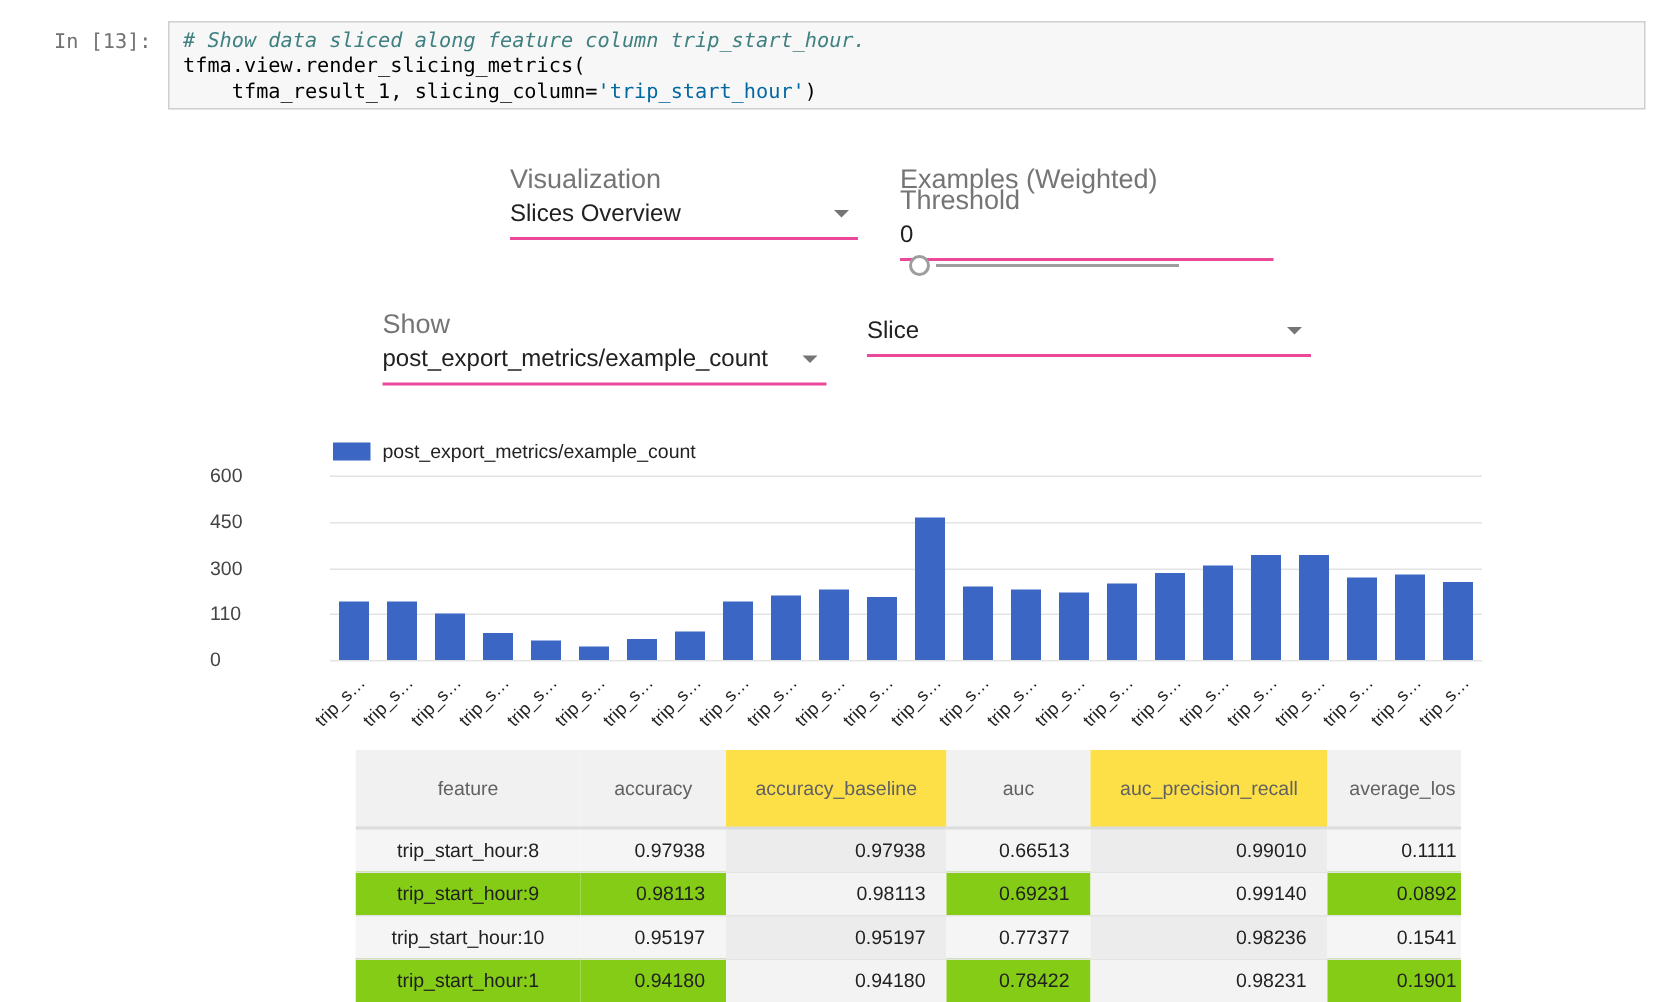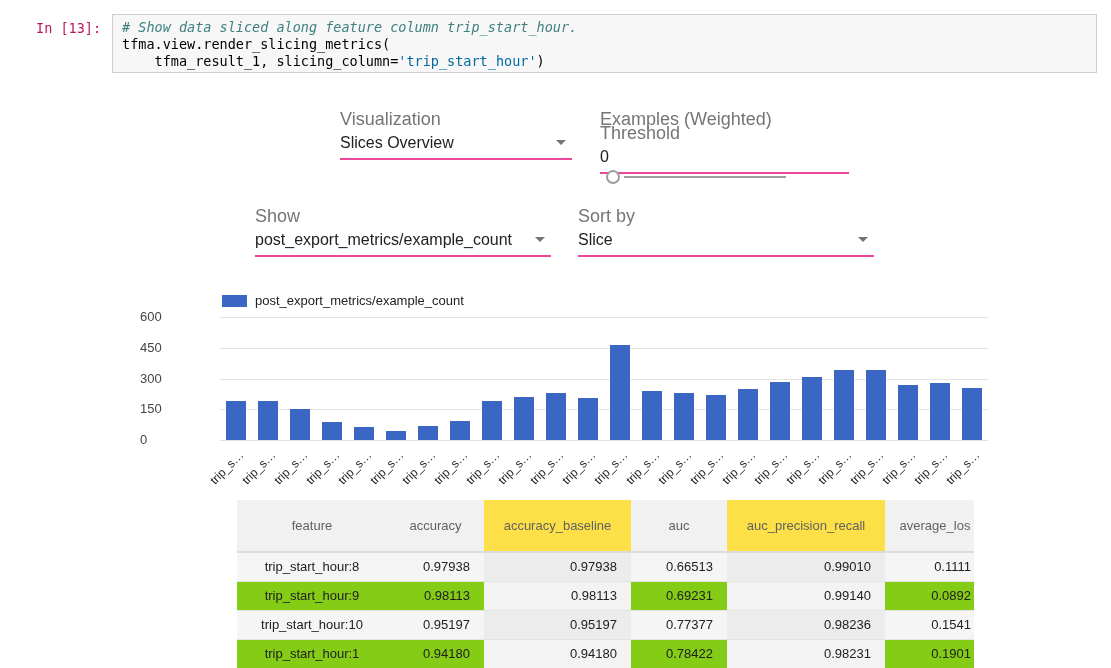--- a/index.html
+++ b/index.html
@@ -2,21 +2,21 @@
 <html><head>
 <meta charset="utf-8">
 <style>
   * { box-sizing: border-box; margin: 0; padding: 0; }
   html, body { width: 1111px; height: 668px; background: #fff; overflow: hidden;
                font-family: "Liberation Sans", sans-serif; }
   .page { position: relative; width: 1111px; height: 668px; }
 
   
   .prompt { position: absolute; left: 36px; top: 20px;
-            font-family: "DejaVu Sans Mono", monospace; font-size: 13.5px; color: #be185d; }
+            font-family: "DejaVu Sans Mono", monospace; font-size: 13.5px; color: #737373; }
   .code-box { position: absolute; left: 112px; top: 14px; width: 985px; height: 59px;
               background: #f7f7f7; border: 1px solid #cfcfcf; padding: 4px 9px;
               font-family: "DejaVu Sans Mono", monospace; font-size: 13.5px; line-height: 17px;
               white-space: pre; color: #000; }
   .tok-comment { color: #408080; font-style: italic; }
   .tok-string  { color: #0369a1; }
 
   
   .ctrl { position: absolute; }
   .ctrl .lbl { font-size: 18px; color: #757575; margin-bottom: 5px; line-height: 14px; }
@@ -97,21 +97,20 @@
 
   <div class="ctrl" id="ctrl-show">
     <div class="lbl">Show</div>
     <div class="val">
       <span>post_export_metrics/example_count</span>
       <span class="arrow"></span>
     </div>
   </div>
 
   <div class="ctrl" id="ctrl-sort">
-    <div class="lbl">Sort by</div>
     <div class="val">
       <span>Slice</span>
       <span class="arrow"></span>
     </div>
   </div>
 
   <div class="legend">
     <span class="swatch" style="background: rgb(59, 102, 196);"></span>
     <span>post_export_metrics/example_count</span>
   </div>
@@ -211,21 +210,21 @@
           <span class="xlabel">trip_s…</span>
         </div>
         <div class="slot">
           <div class="bar" style="height: 51.66px; background: rgb(59, 102, 196);"></div>
           <span class="xlabel">trip_s…</span>
         </div>
       </div>
   <div class="gridline" style="top: 130px;"></div>
       <div class="ytick" style="top: 122px;">0</div>
       <div class="gridline" style="top: 99.25px;"></div>
-      <div class="ytick" style="top: 91.25px;">150</div>
+      <div class="ytick" style="top: 91.25px;">110</div>
       <div class="gridline" style="top: 68.5px;"></div>
       <div class="ytick" style="top: 60.5px;">300</div>
       <div class="gridline" style="top: 37.75px;"></div>
       <div class="ytick" style="top: 29.75px;">450</div>
       <div class="gridline" style="top: 7px;"></div>
       <div class="ytick" style="top: -1px;">600</div>
     </div>
 
   <div id="table-wrap">
     <table id="metrics-table">

